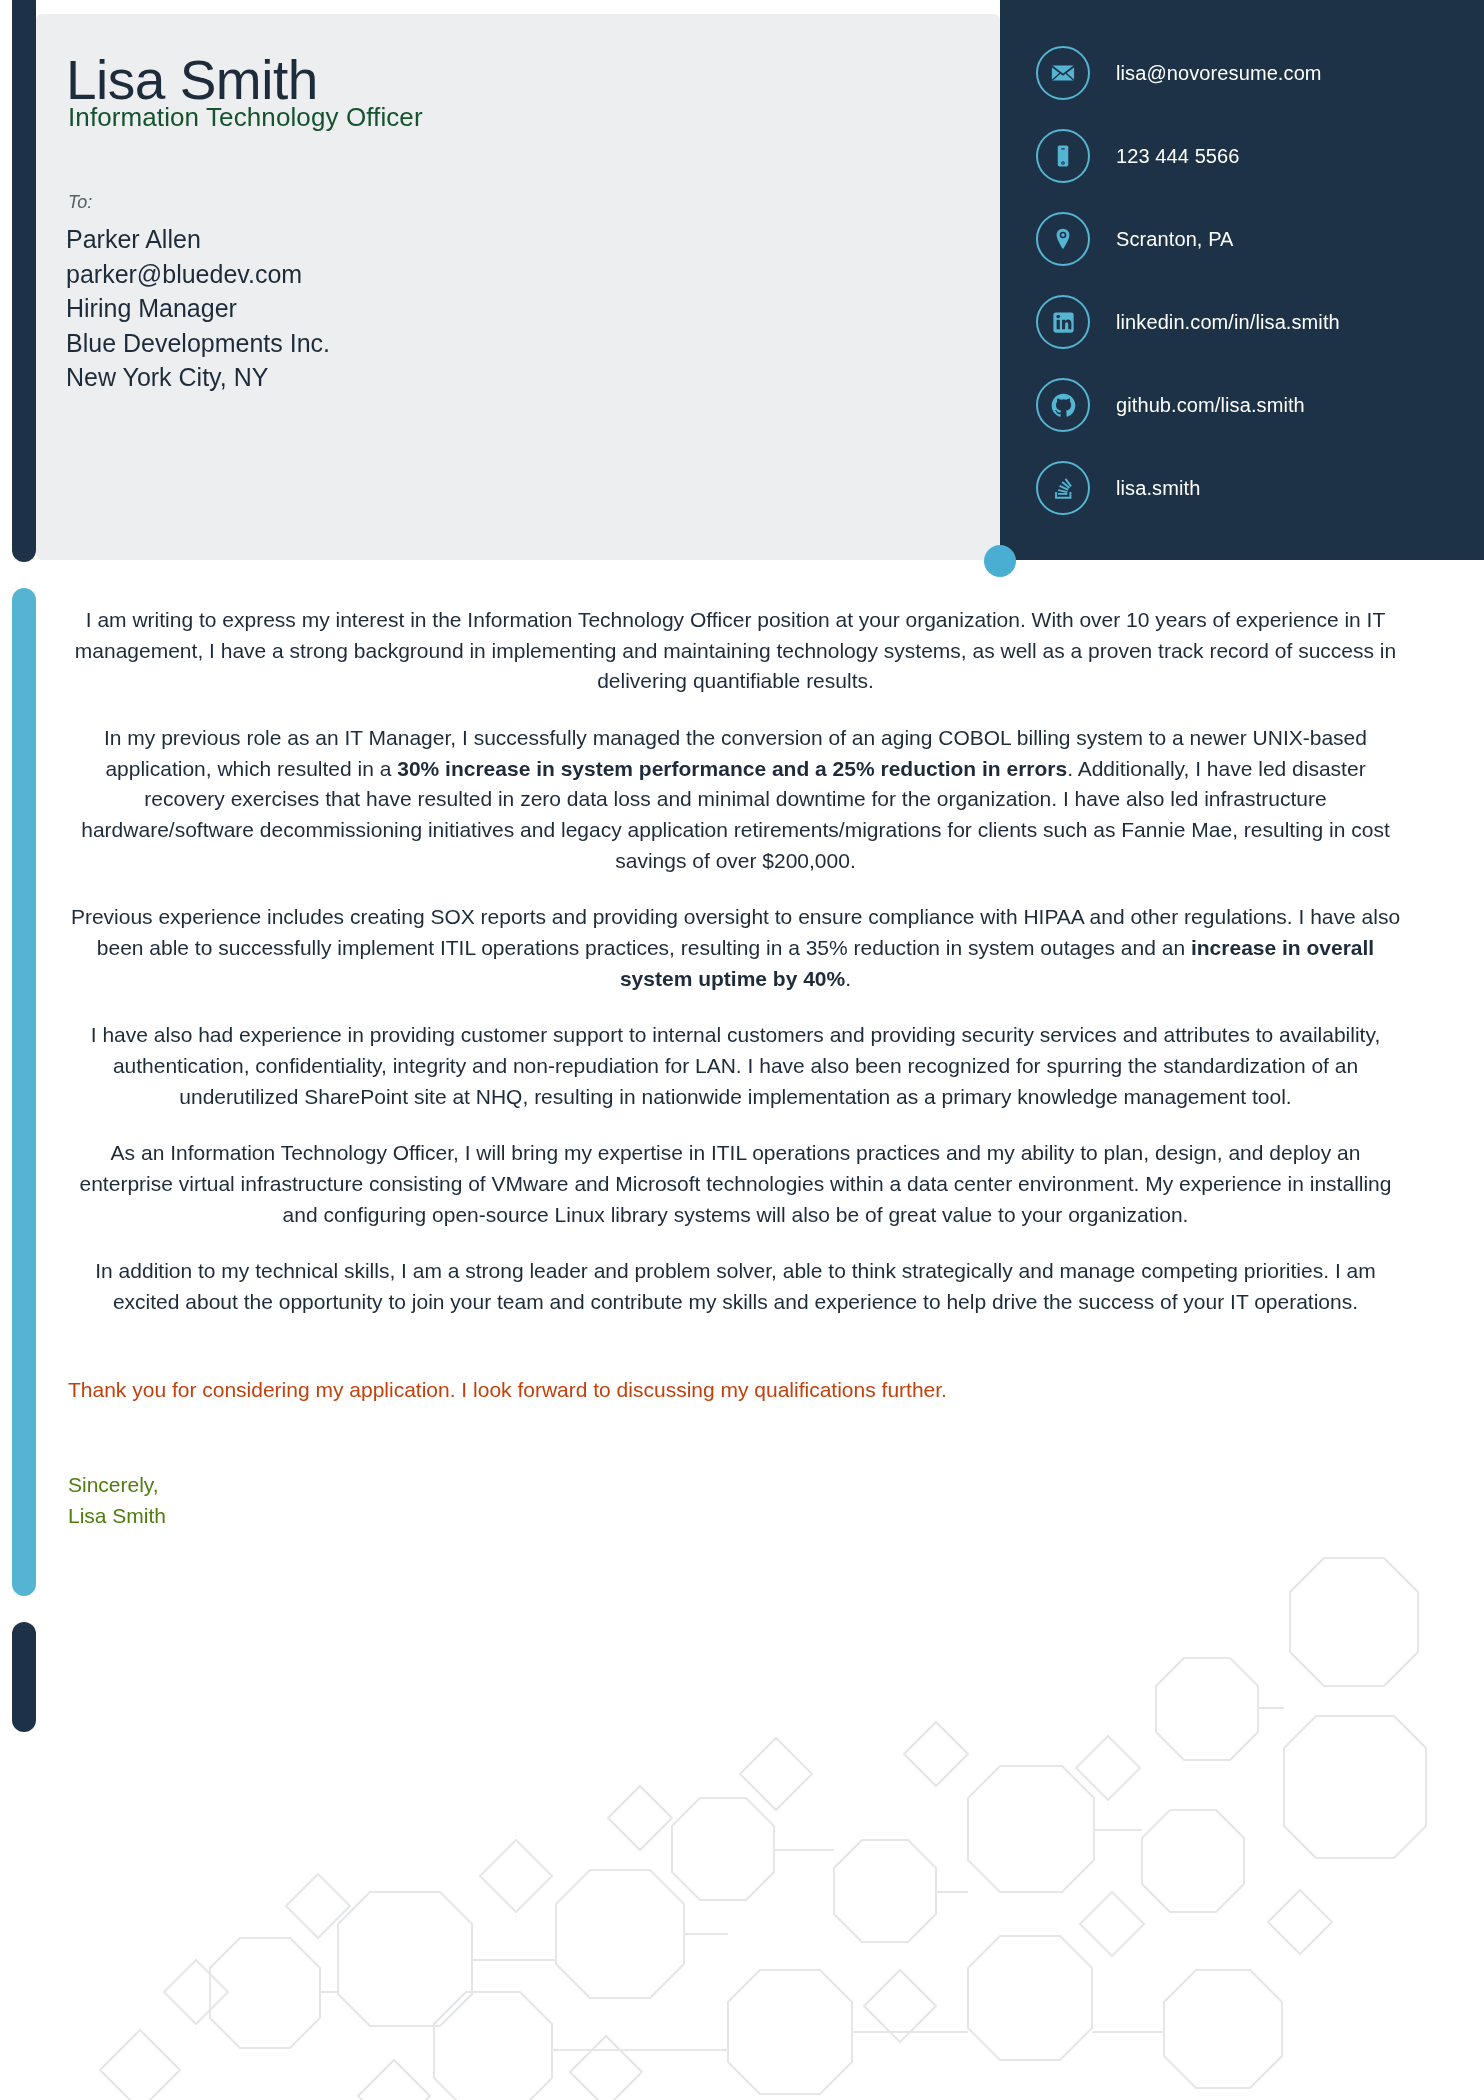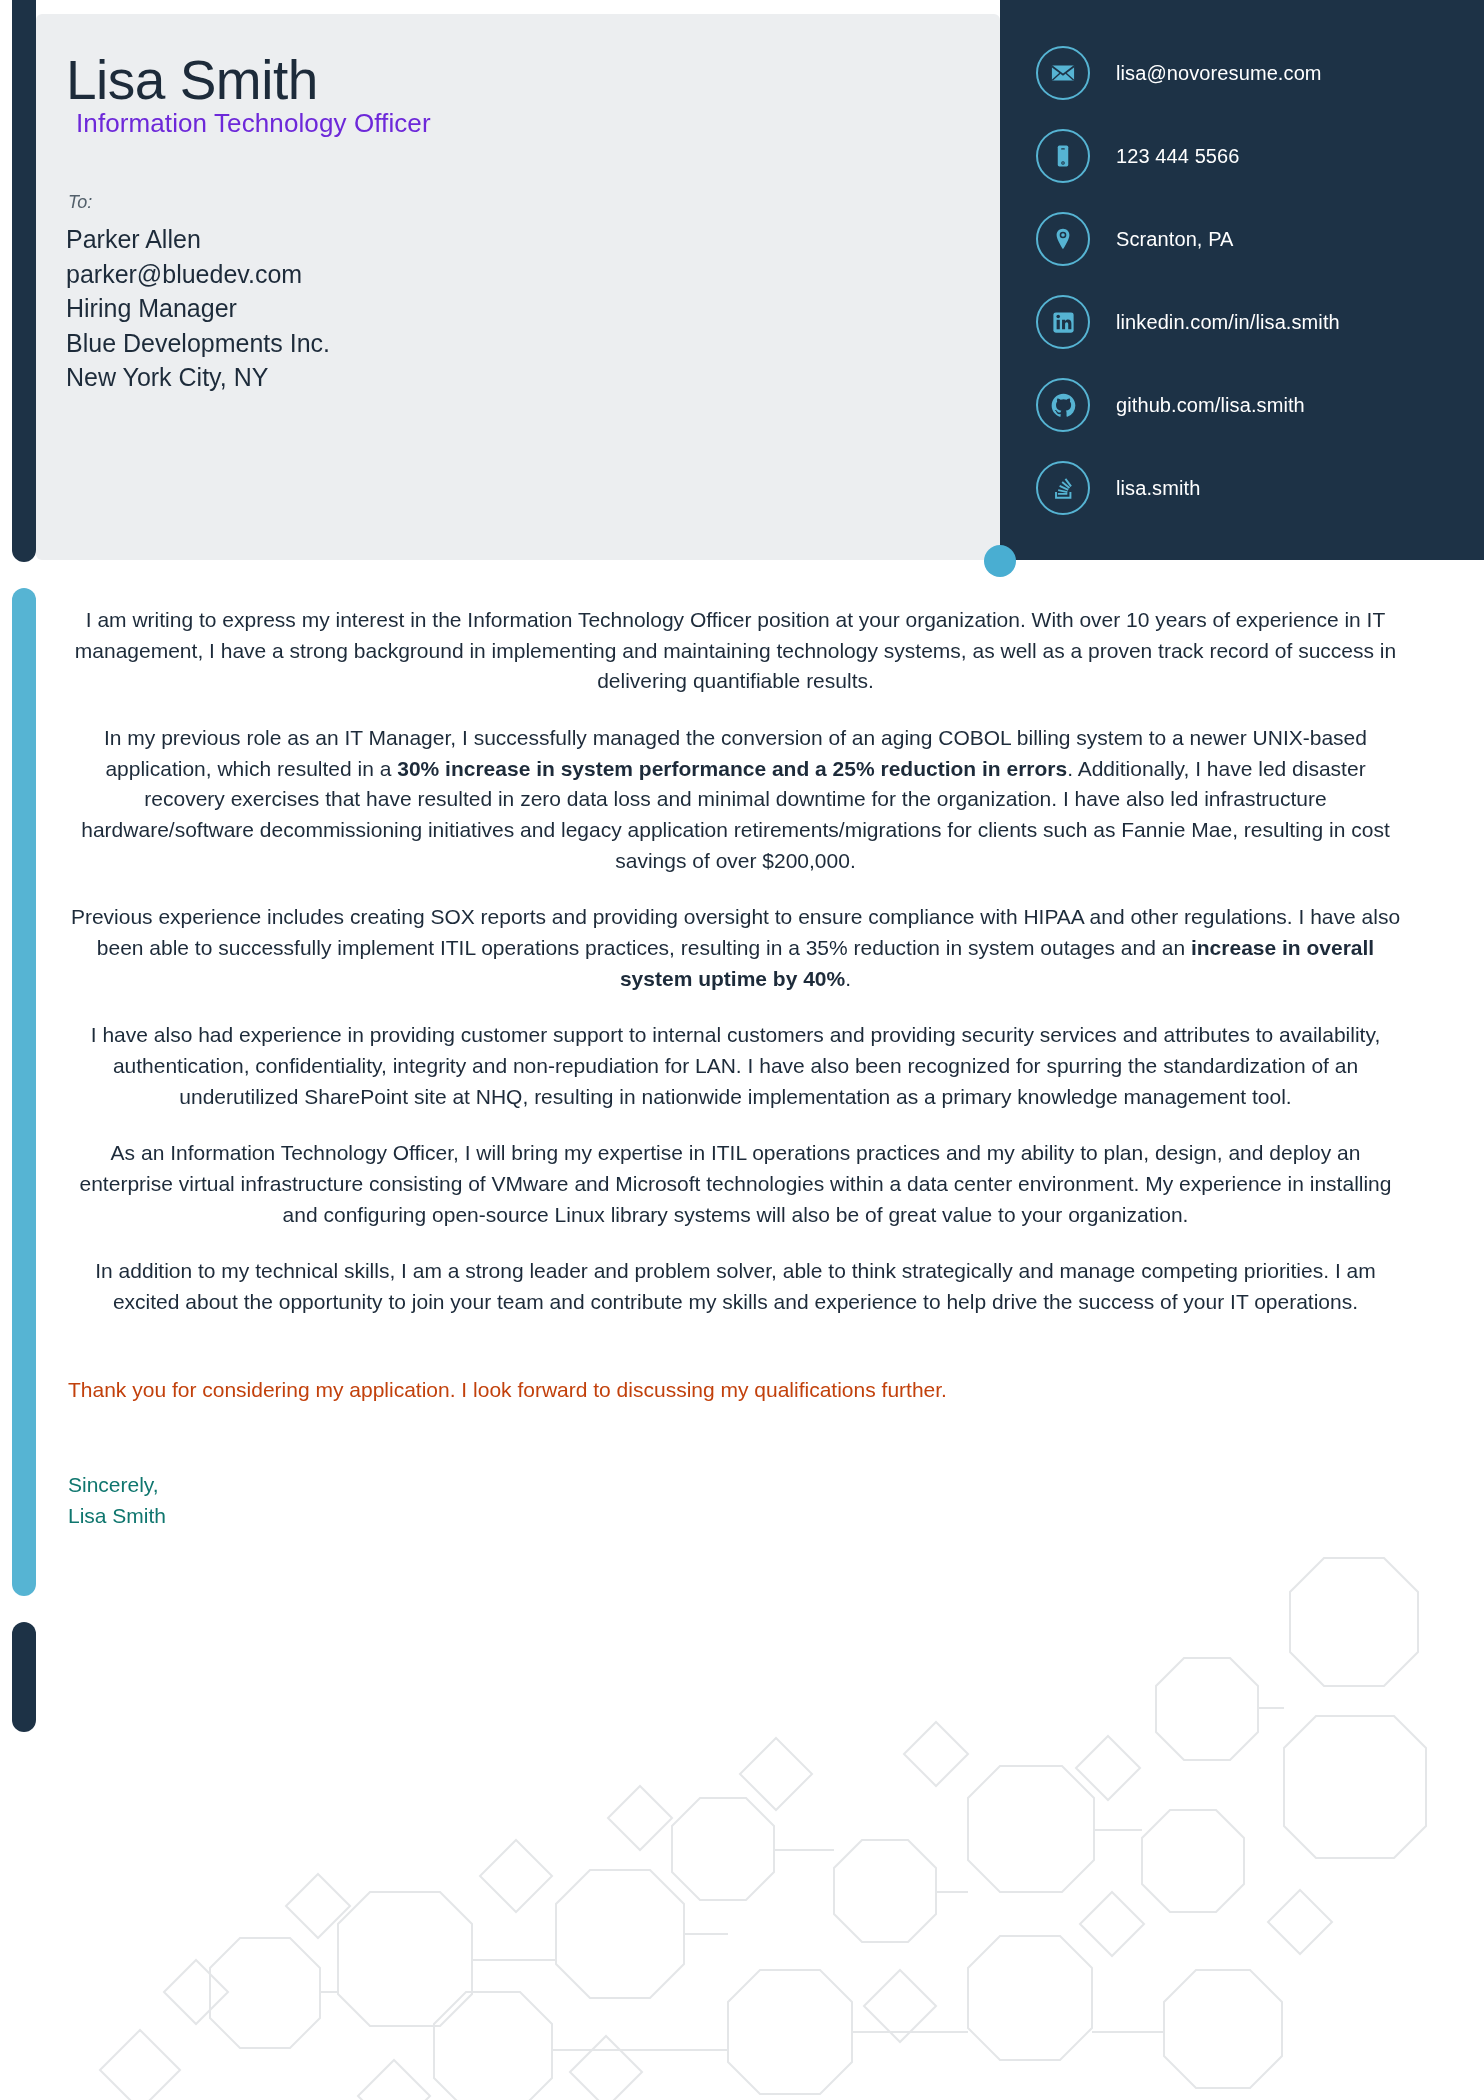--- a/index.html
+++ b/index.html
@@ -89,25 +89,24 @@
     top: 52px;
     font-size: 55px;
     font-weight: 400;
     letter-spacing: -0.5px;
     color: #1d2b3a;
     line-height: 1.05;
   }
   .job-title {
     position: absolute;
     left: 68px;
-    top: 108px;
+    top: 102px;
     font-size: 26px;
-    color: #6d28d9;
+    color: #14532d;
     letter-spacing: 0.1px;
-    margin-left: 8px;
   }
   .to-label {
     position: absolute;
     left: 68px;
     top: 192px;
     font-size: 18px;
     font-style: italic;
     color: #53606b;
   }
   .recipient {
@@ -188,21 +187,21 @@
   .para b { font-weight: 700; }
   .closing-thanks {
     font-size: 21px;
     line-height: 1.46;
     color: #c2410c;
     margin-top: 58px;
   }
   .signature {
     font-size: 21px;
     line-height: 1.46;
-    color: #0f766e;
+    color: #4d7c0f;
     margin-top: 64px;
   }
 </style>
 </head>
 <body>
 
 <svg class="watermark" viewBox="0 0 1484 560" xmlns="http://www.w3.org/2000/svg">
   <g fill="none" stroke="#e4e6e8" stroke-width="2">
 
     <polygon points="1324,18 1384,18 1418,52 1418,112 1384,146 1324,146 1290,112 1290,52"></polygon>

